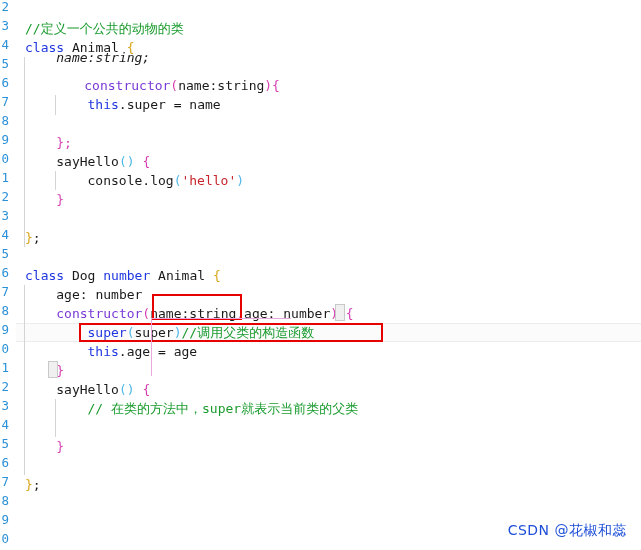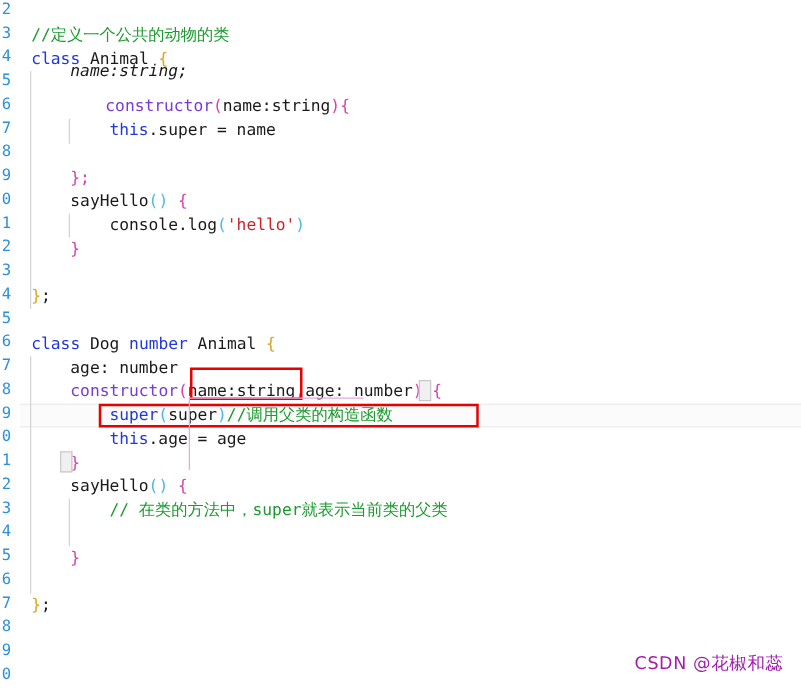--- a/index.html
+++ b/index.html
@@ -187,21 +187,21 @@
       <div class="line" style="top: 361px; left: 40.28px;"><span class="paren">}</span></div>
       <div class="line" style="top: 380px; left: 40.28px;"><span class="id">sayHello</span><span class="paren2">()</span> <span class="paren">{</span></div>
       <div class="line" style="top: 399px; left: 71.56px;"><span class="cmt">// <span class="cjk">在类的方法中，</span>super<span class="cjk">就表示当前类的父类</span></span></div>
       <div class="line" style="top: 437px; left: 40.28px;"><span class="paren">}</span></div>
       <div class="line" style="top: 475px; left: 9px;"><span class="brace">}</span><span class="id">;</span></div>
     </div>
 
   <div class="annot" id="annot0" style="left: 152px; top: 294px; width: 90px; height: 26px; border-color: rgb(230, 0, 0);"></div>
   <div class="annot" id="annot1" style="left: 79px; top: 323px; width: 304px; height: 19px; border-color: rgb(230, 0, 0);"></div>
 
-  <div class="watermark" id="watermark" style="right: 14px; bottom: 10px; color: #a21caf;">CSDN @花椒和蕊</div>
+  <div class="watermark" id="watermark" style="right: 14px; bottom: 10px; color: #1d4ed8;">CSDN @花椒和蕊</div>
 
 <div class="guide" style="left: 24px; top: 57px; height: 190px;"></div>
     <div class="guide" style="left: 55px; top: 95px; height: 20px;"></div>
     <div class="guide" style="left: 55px; top: 171px; height: 19px;"></div>
     <div class="guide" style="left: 24px; top: 285px; height: 190px;"></div>
     <div class="guide" style="left: 55px; top: 399px; height: 38px;"></div>
     <div class="guide pink" style="left: 151px; top: 318px; height: 58px;"></div>
     <div class="guide pinkh" style="left: 151px; top: 318px; width: 140px; height: 1px;"></div>
     <div class="bracketbox" style="left: 335px; top: 304px; width: 10px; height: 17px;"></div>
     <div class="bracketbox" style="left: 48px; top: 361px; width: 10px; height: 17px;"></div>

